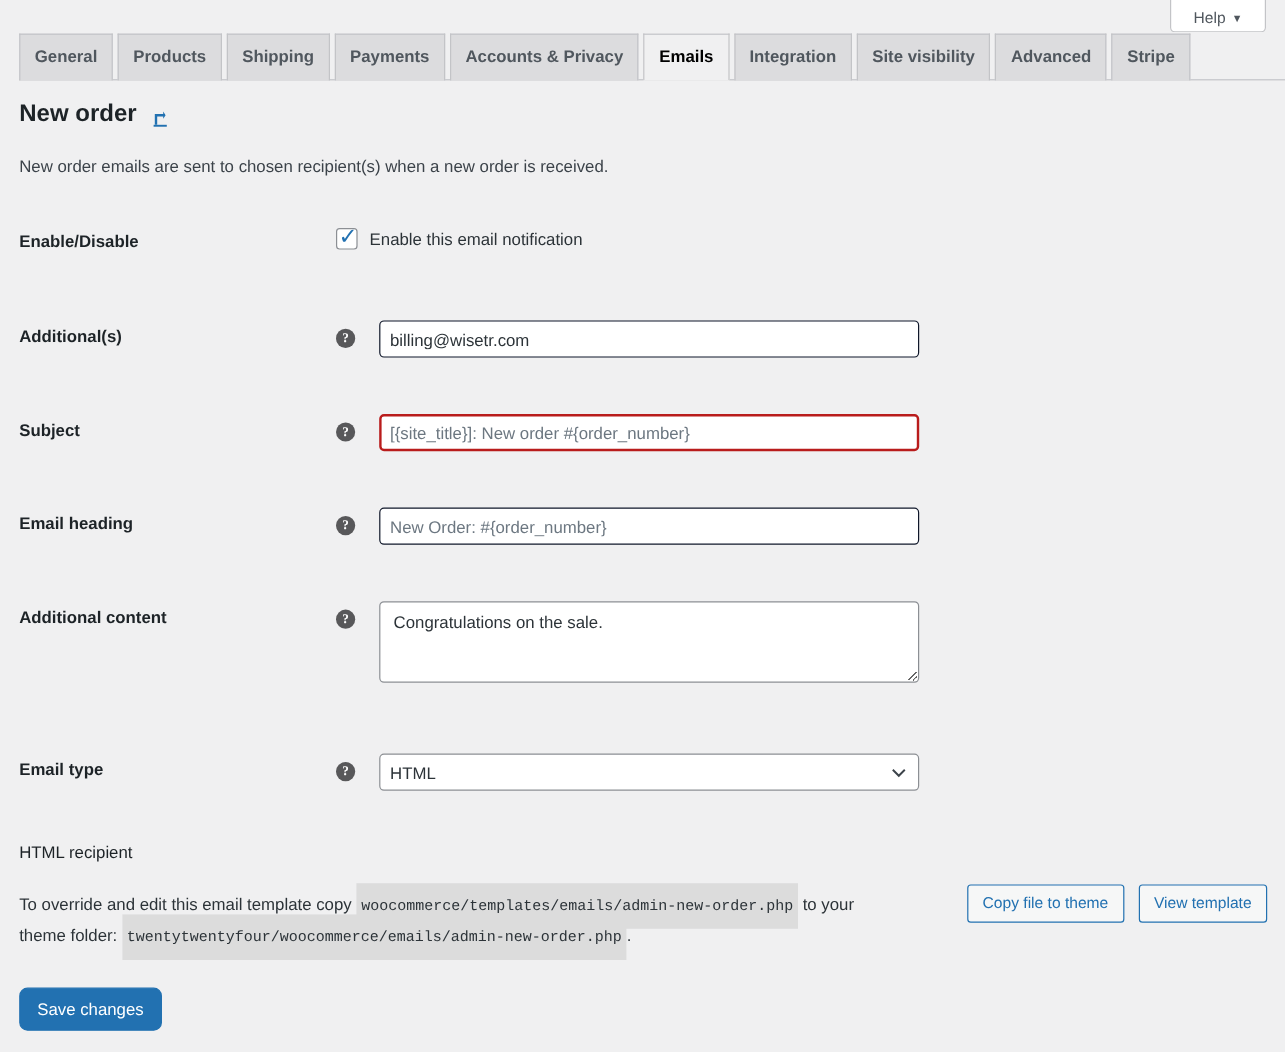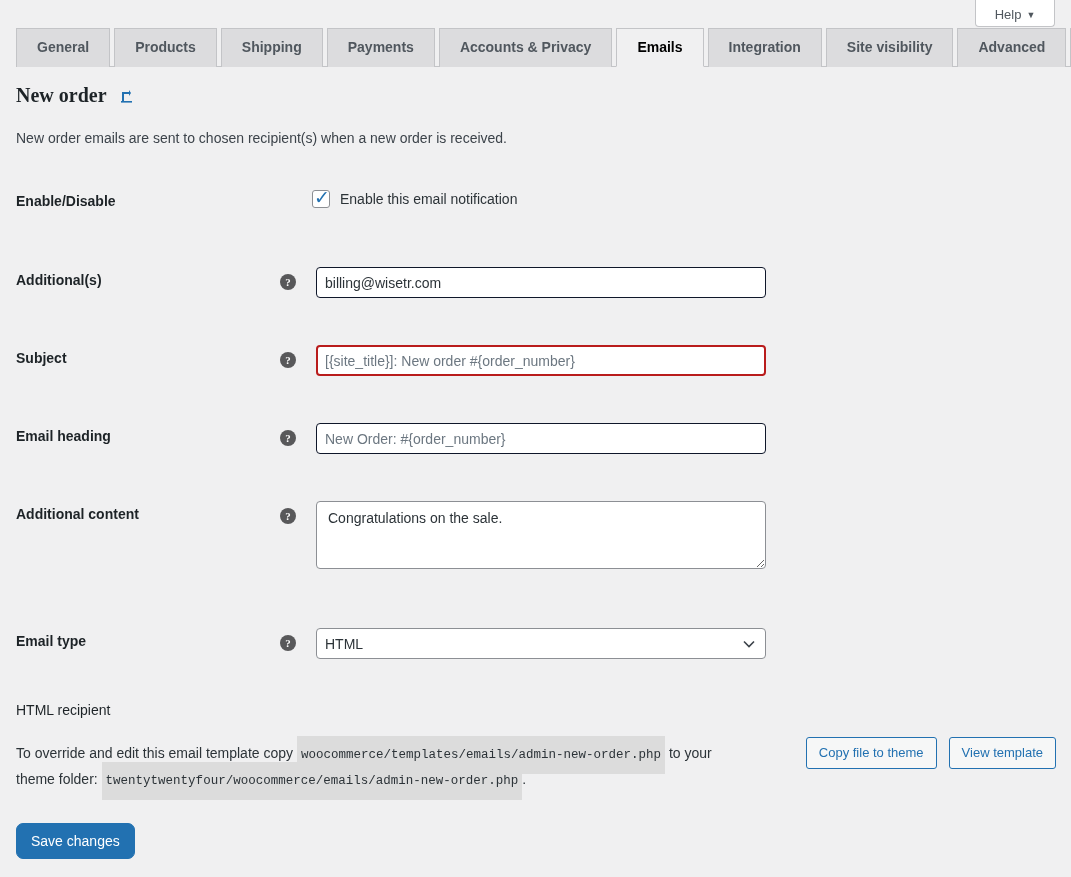--- a/index.html
+++ b/index.html
@@ -44,21 +44,21 @@
     height: 40px;
     border-bottom: 1px solid #c3c4c7;
     display: flex;
     align-items: flex-end;
     white-space: nowrap;
   }
   .nav-tab {
     display: inline-block;
     height: 39px;
     line-height: 37px;
-    padding: 0 20px;
+    padding: 0 12px;
     margin: 0 4px -1px 0;
     background: #dcdcde;
     border: 1px solid #c3c4c7;
     border-bottom: none;
     color: #50575e;
     font-size: 14px;
     font-weight: 600;
     text-decoration: none;
     cursor: pointer;
   }
@@ -66,21 +66,21 @@
     background: #f0f0f1;
     border-bottom: 1px solid #f0f0f1;
     color: #000;
     font-weight: 700;
   }
 
   
   .page-head {
     position: absolute;
     top: 84px; left: 16px;
-    display: flex; align-items: center; gap: 12px; font-family: Liberation Serif, serif;
+    display: flex; align-items: flex-end; gap: 12px;
   }
   .page-title {
     font-size: 20px;
     font-weight: 700;
     color: #1d2327;
     margin: 0;
   }
   .back-icon { display: inline-flex; align-items: center; cursor: pointer; }
 
   .page-desc {
@@ -289,21 +289,21 @@
     <span class="back-icon">
       <svg width="16" height="16" viewBox="0 0 16 16">
         <path d="M10 2 L10 9 L5 9 L5 7 L3 10 L5 13 L5 11 L12 11 L12 2 Z" fill="#2271b1" transform="rotate(180 7.5 7.5)"></path>
         <rect x="2" y="13" width="11" height="1.6" fill="#2271b1"></rect>
       </svg>
     </span>
   </div>
 
   <div class="page-desc">New order emails are sent to chosen recipient(s) when a new order is received.</div>
 
-  <div class="form-row" style="top:188px;gap:32px;">
+  <div class="form-row" style="top:188px;">
     <div class="row-label">Enable/Disable</div>
     <div class="row-field">
       <div class="checkbox-field">
         <span class="wp-checkbox">
           <span class="tick">✓</span>
         </span>
         <span class="checkbox-label">Enable this email notification</span>
       </div>
     </div>
   </div>

